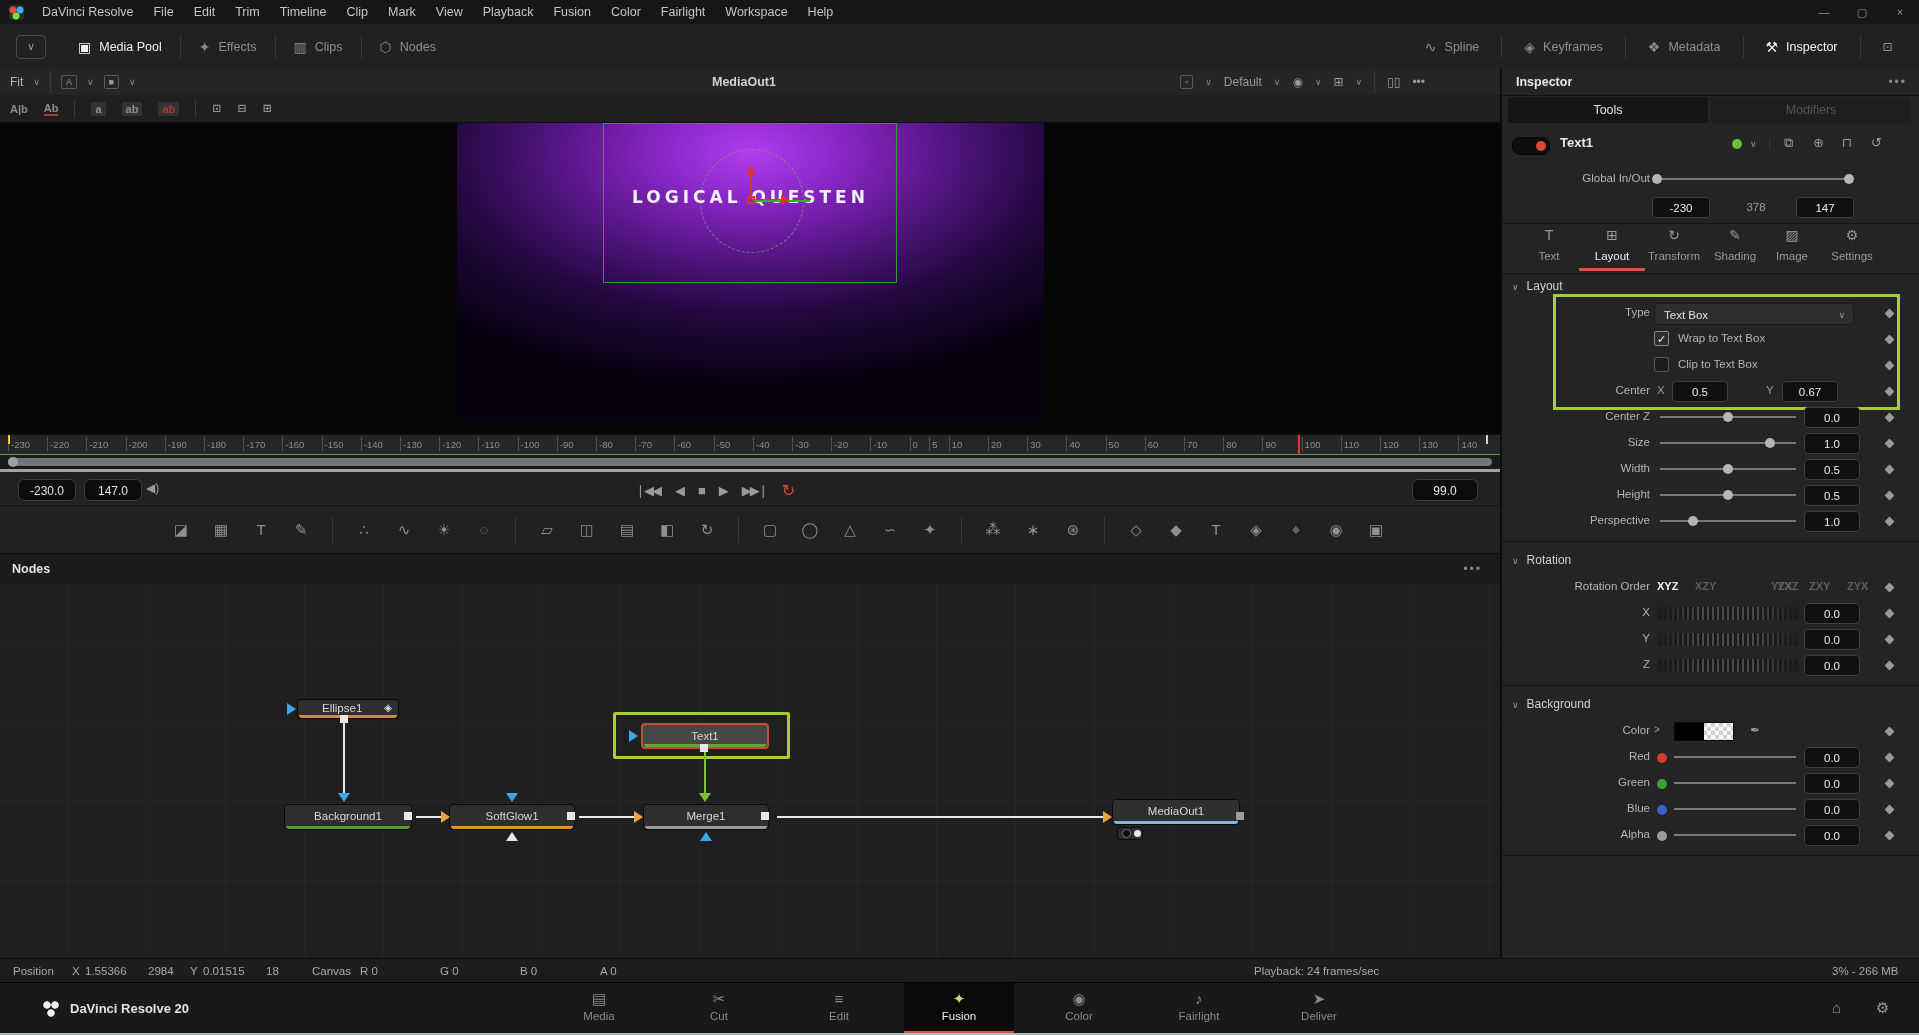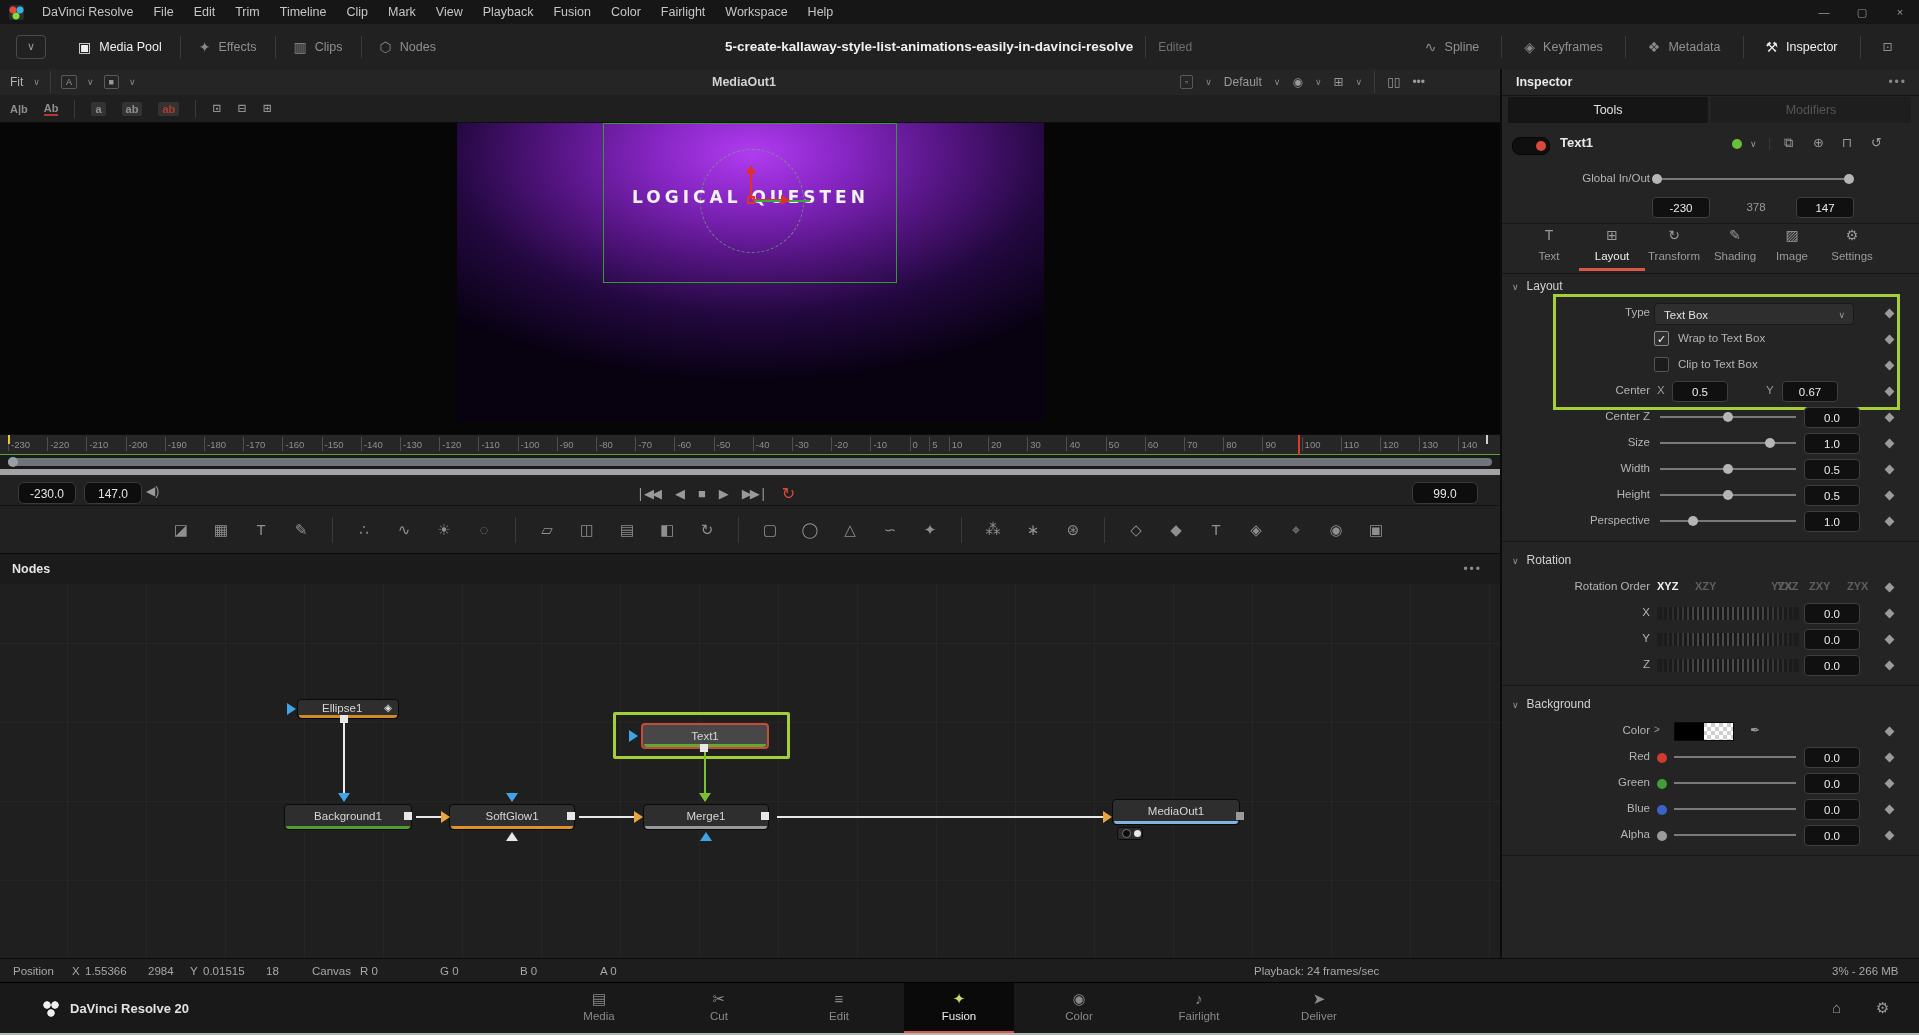--- a/index.html
+++ b/index.html
@@ -65,21 +65,21 @@
   .ticklabel{position:absolute;top:4px;font-size:9.5px;color:#8e8e8e;}
   .rangebar{position:absolute;left:0;bottom:0;width:1500px;height:2px;background:#55a33b;}
   .playhead{position:absolute;top:0;width:2px;height:21px;background:#e0392a;}
   .inmark{position:absolute;left:8px;top:0;width:2px;height:9px;background:#e8c83a;}
   .outmark{position:absolute;top:0;width:2px;height:9px;background:#cfcfcf;}
   
   .scrollrow{position:absolute;left:0;top:386px;width:1500px;height:14px;background:#1a1a1a;}
   .scrollbar{position:absolute;left:8px;top:3px;width:1484px;height:8px;background:#70757c;border-radius:4px;}
   .scrollknob{position:absolute;left:0px;top:-1px;width:10px;height:10px;border-radius:50%;background:#9aa0a8;}
   
-  .transport{position:absolute;left:0;top:400px;width:1500px;height:36px;background:#212121;border-top:6px solid #a3a3a3;}
+  .transport{position:absolute;left:0;top:400px;width:1500px;height:36px;background:#212121;border-top:3px solid #a3a3a3;}
   .numbox{position:absolute;top:7px;height:22px;background:#0d0d0d;border:1px solid #3a3a3a;border-radius:6px;color:#e4e4e4;font-size:12px;text-align:center;line-height:22px;box-sizing:border-box;}
   .tr-buttons{position:absolute;left:635px;top:0;height:36px;display:flex;align-items:center;gap:15px;color:#9a9a9a;}
   .trb{font-size:13px;letter-spacing:-2px;}
   .loop{color:#e0493c;font-size:16px;letter-spacing:0;}
   .speaker{position:absolute;left:146px;top:9px;color:#9a9a9a;font-size:12px;}
   
   .tooldock{position:absolute;left:0;top:436px;width:1500px;height:48px;background:#212121;border-top:1px solid #141414;display:flex;align-items:center;gap:22px;padding-left:172px;box-sizing:border-box;}
   .dockicon{color:#8f8f8f;font-size:15px;width:18px;text-align:center;}
   .dockdiv{width:1px;height:26px;background:#3a3a3a;}
   
@@ -216,25 +216,20 @@
         <div class="tbtn">
           <span class="ticon">▥</span>
           <span>Clips</span>
         </div>
         <div class="tb-sep"></div>
         <div class="tbtn">
           <span class="ticon">⬡</span>
           <span>Nodes</span>
         </div>
       </div>
-    <div class="title-wrap">
-      <span class="proj-title">5-create-kallaway-style-list-animations-easily-in-davinci-resolve</span>
-      <span class="tb-sep"></span>
-      <span class="edited">Edited</span>
-    </div>
     <div class="tb-right" id="toolbarRight">
         <div class="tbtn">
           <span class="ticon">∿</span>
           <span>Spline</span>
         </div>
         <div class="tb-sep"></div>
         <div class="tbtn">
           <span class="ticon">◈</span>
           <span>Keyframes</span>
         </div>

